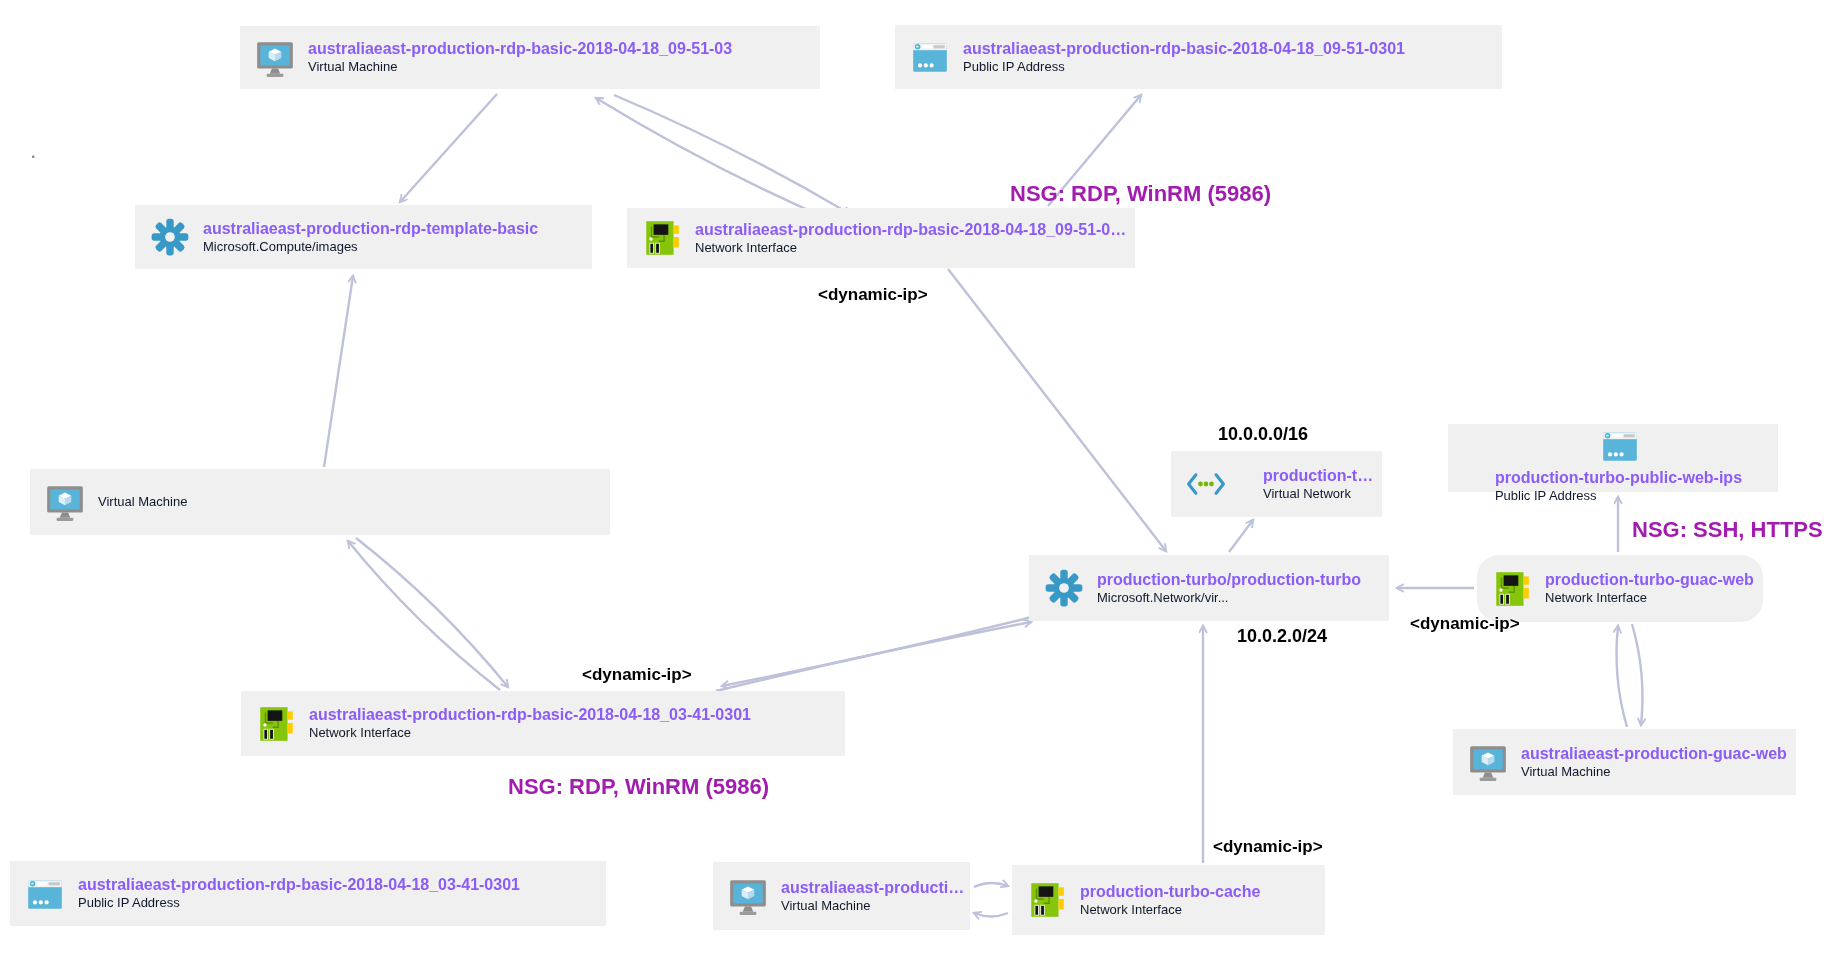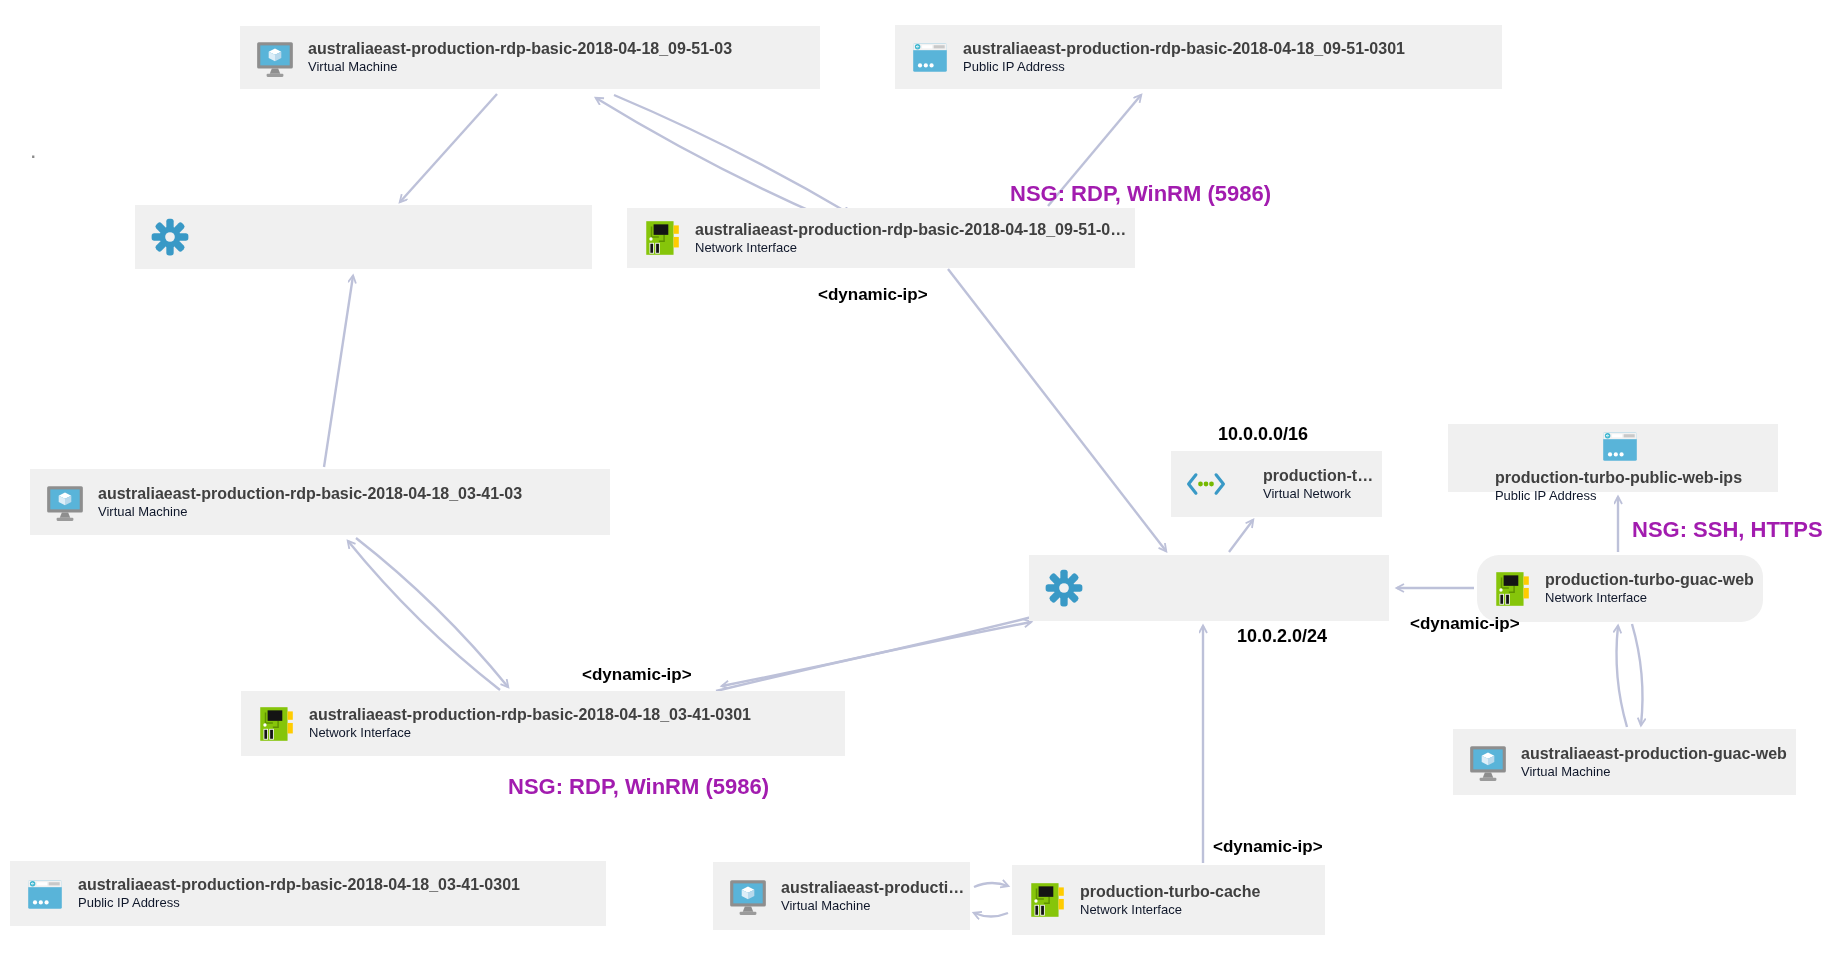--- a/index.html
+++ b/index.html
@@ -8,21 +8,21 @@
     font-family:"Liberation Sans", sans-serif;overflow:hidden;
   }
   #edge-layer{position:absolute;left:0;top:0;z-index:1;}
   .node{
     position:absolute;display:flex;align-items:center;
     background:#f0f0f0;box-sizing:border-box;z-index:2;cursor:pointer;
   }
   .node .icon{flex:0 0 auto;margin-left:13px;width:44px;height:44px;display:flex;align-items:center;justify-content:center;}
   .node .txt{margin-left:11px;min-width:0;}
   .node .title{
-    font-size:16px;font-weight:bold;color:#404040;line-height:1.25;
+    font-size:16px;font-weight:bold;color:#8b5cf6;line-height:1.25;
     white-space:nowrap;overflow:hidden;text-overflow:ellipsis;
   }
   .node .subtitle{font-size:13px;color:#0f172a;line-height:1.3;white-space:nowrap;}
   .ann{position:absolute;z-index:3;white-space:nowrap;font-weight:bold;}
   .ann.nsg{color:#a21caf;font-size:22px;}
   .ann.ip{color:#000000;font-size:18px;}
   .ann.dyn{color:#000000;font-size:17px;}
   .ann.dot{color:#8a8a8a;font-size:16px;}
 </style>
 </head>
@@ -101,20 +101,24 @@
               <rect x="16.5" y="2.5" width="7" height="10" rx="2.5" transform="rotate(135 20 20)"></rect>
               <rect x="16.5" y="2.5" width="7" height="10" rx="2.5" transform="rotate(180 20 20)"></rect>
               <rect x="16.5" y="2.5" width="7" height="10" rx="2.5" transform="rotate(225 20 20)"></rect>
               <rect x="16.5" y="2.5" width="7" height="10" rx="2.5" transform="rotate(270 20 20)"></rect>
               <rect x="16.5" y="2.5" width="7" height="10" rx="2.5" transform="rotate(315 20 20)"></rect>
       <circle cx="20" cy="20" r="10"></circle>
     </g>
     <circle cx="20" cy="20" r="4.6" fill="#f0f0f0"></circle>
   </svg>
         </span>
+        <div class="txt">
+          <div class="title">australiaeast-production-rdp-template-basic</div>
+          <div class="subtitle">Microsoft.Compute/images</div>
+        </div>
       </div>
       <div class="node" style="left: 627px; top: 208px; width: 508px; height: 60px;">
         <span class="icon">
           <svg width="42" height="42" viewBox="0 0 40 40">
     <rect x="5" y="4" width="26" height="32" fill="#86c50a"></rect>
     <path d="M10 9 v10 M10 19 h7 M22 17 v6 h-5" stroke="#5f9200" stroke-width="1.4" fill="none"></path>
     <rect x="12" y="7" width="14" height="10" fill="#141414"></rect>
     <circle cx="9.5" cy="21" r="1.6" fill="#ffffff"></circle>
     <rect x="8.5" y="25" width="3.5" height="9.5" fill="#141414" stroke="#ffffff" stroke-width="0.8"></rect>
     <rect x="14" y="25" width="3.5" height="9.5" fill="#141414" stroke="#ffffff" stroke-width="0.8"></rect>
@@ -133,21 +137,20 @@
     <rect x="3" y="5" width="34" height="25" rx="1.5" fill="#8e8e8e"></rect>
     <rect x="6" y="8" width="28" height="19" fill="#59b4d9"></rect>
     <polygon points="20,11 26,14 20,17 14,14" fill="#ffffff"></polygon>
     <polygon points="14,14 20,17 20,23 14,20" fill="#ddeef8"></polygon>
     <polygon points="26,14 20,17 20,23 26,20" fill="#b9d9ec"></polygon>
     <polygon points="17,30 23,30 25,35 15,35" fill="#8e8e8e"></polygon>
     <rect x="12" y="35" width="16" height="3" rx="1" fill="#9b9b9b"></rect>
   </svg>
         </span>
         <div class="txt">
-          <div class="title">australiaeast-production-rdp-basic-2018-04-18_03-41-03</div>
           <div class="subtitle">Virtual Machine</div>
         </div>
       </div>
       <div class="node" style="left: 1171px; top: 451px; width: 211px; height: 66px; gap: 24px;">
         <span class="icon">
           <svg width="46" height="30" viewBox="0 0 48 30">
     <path d="M13 5 L5 15 L13 25" stroke="#3999c6" stroke-width="3.4" fill="none" stroke-linecap="round" stroke-linejoin="round"></path>
     <path d="M35 5 L43 15 L35 25" stroke="#3999c6" stroke-width="3.4" fill="none" stroke-linecap="round" stroke-linejoin="round"></path>
     <circle cx="18" cy="15" r="2.6" fill="#76b900"></circle>
     <circle cx="24" cy="15" r="2.6" fill="#76b900"></circle>
@@ -188,20 +191,24 @@
               <rect x="16.5" y="2.5" width="7" height="10" rx="2.5" transform="rotate(135 20 20)"></rect>
               <rect x="16.5" y="2.5" width="7" height="10" rx="2.5" transform="rotate(180 20 20)"></rect>
               <rect x="16.5" y="2.5" width="7" height="10" rx="2.5" transform="rotate(225 20 20)"></rect>
               <rect x="16.5" y="2.5" width="7" height="10" rx="2.5" transform="rotate(270 20 20)"></rect>
               <rect x="16.5" y="2.5" width="7" height="10" rx="2.5" transform="rotate(315 20 20)"></rect>
       <circle cx="20" cy="20" r="10"></circle>
     </g>
     <circle cx="20" cy="20" r="4.6" fill="#f0f0f0"></circle>
   </svg>
         </span>
+        <div class="txt">
+          <div class="title">production-turbo/production-turbo</div>
+          <div class="subtitle">Microsoft.Network/vir...</div>
+        </div>
       </div>
       <div class="node" style="left: 1477px; top: 555px; width: 286px; height: 67px; border-radius: 22px;">
         <span class="icon">
           <svg width="42" height="42" viewBox="0 0 40 40">
     <rect x="5" y="4" width="26" height="32" fill="#86c50a"></rect>
     <path d="M10 9 v10 M10 19 h7 M22 17 v6 h-5" stroke="#5f9200" stroke-width="1.4" fill="none"></path>
     <rect x="12" y="7" width="14" height="10" fill="#141414"></rect>
     <circle cx="9.5" cy="21" r="1.6" fill="#ffffff"></circle>
     <rect x="8.5" y="25" width="3.5" height="9.5" fill="#141414" stroke="#ffffff" stroke-width="0.8"></rect>
     <rect x="14" y="25" width="3.5" height="9.5" fill="#141414" stroke="#ffffff" stroke-width="0.8"></rect>

